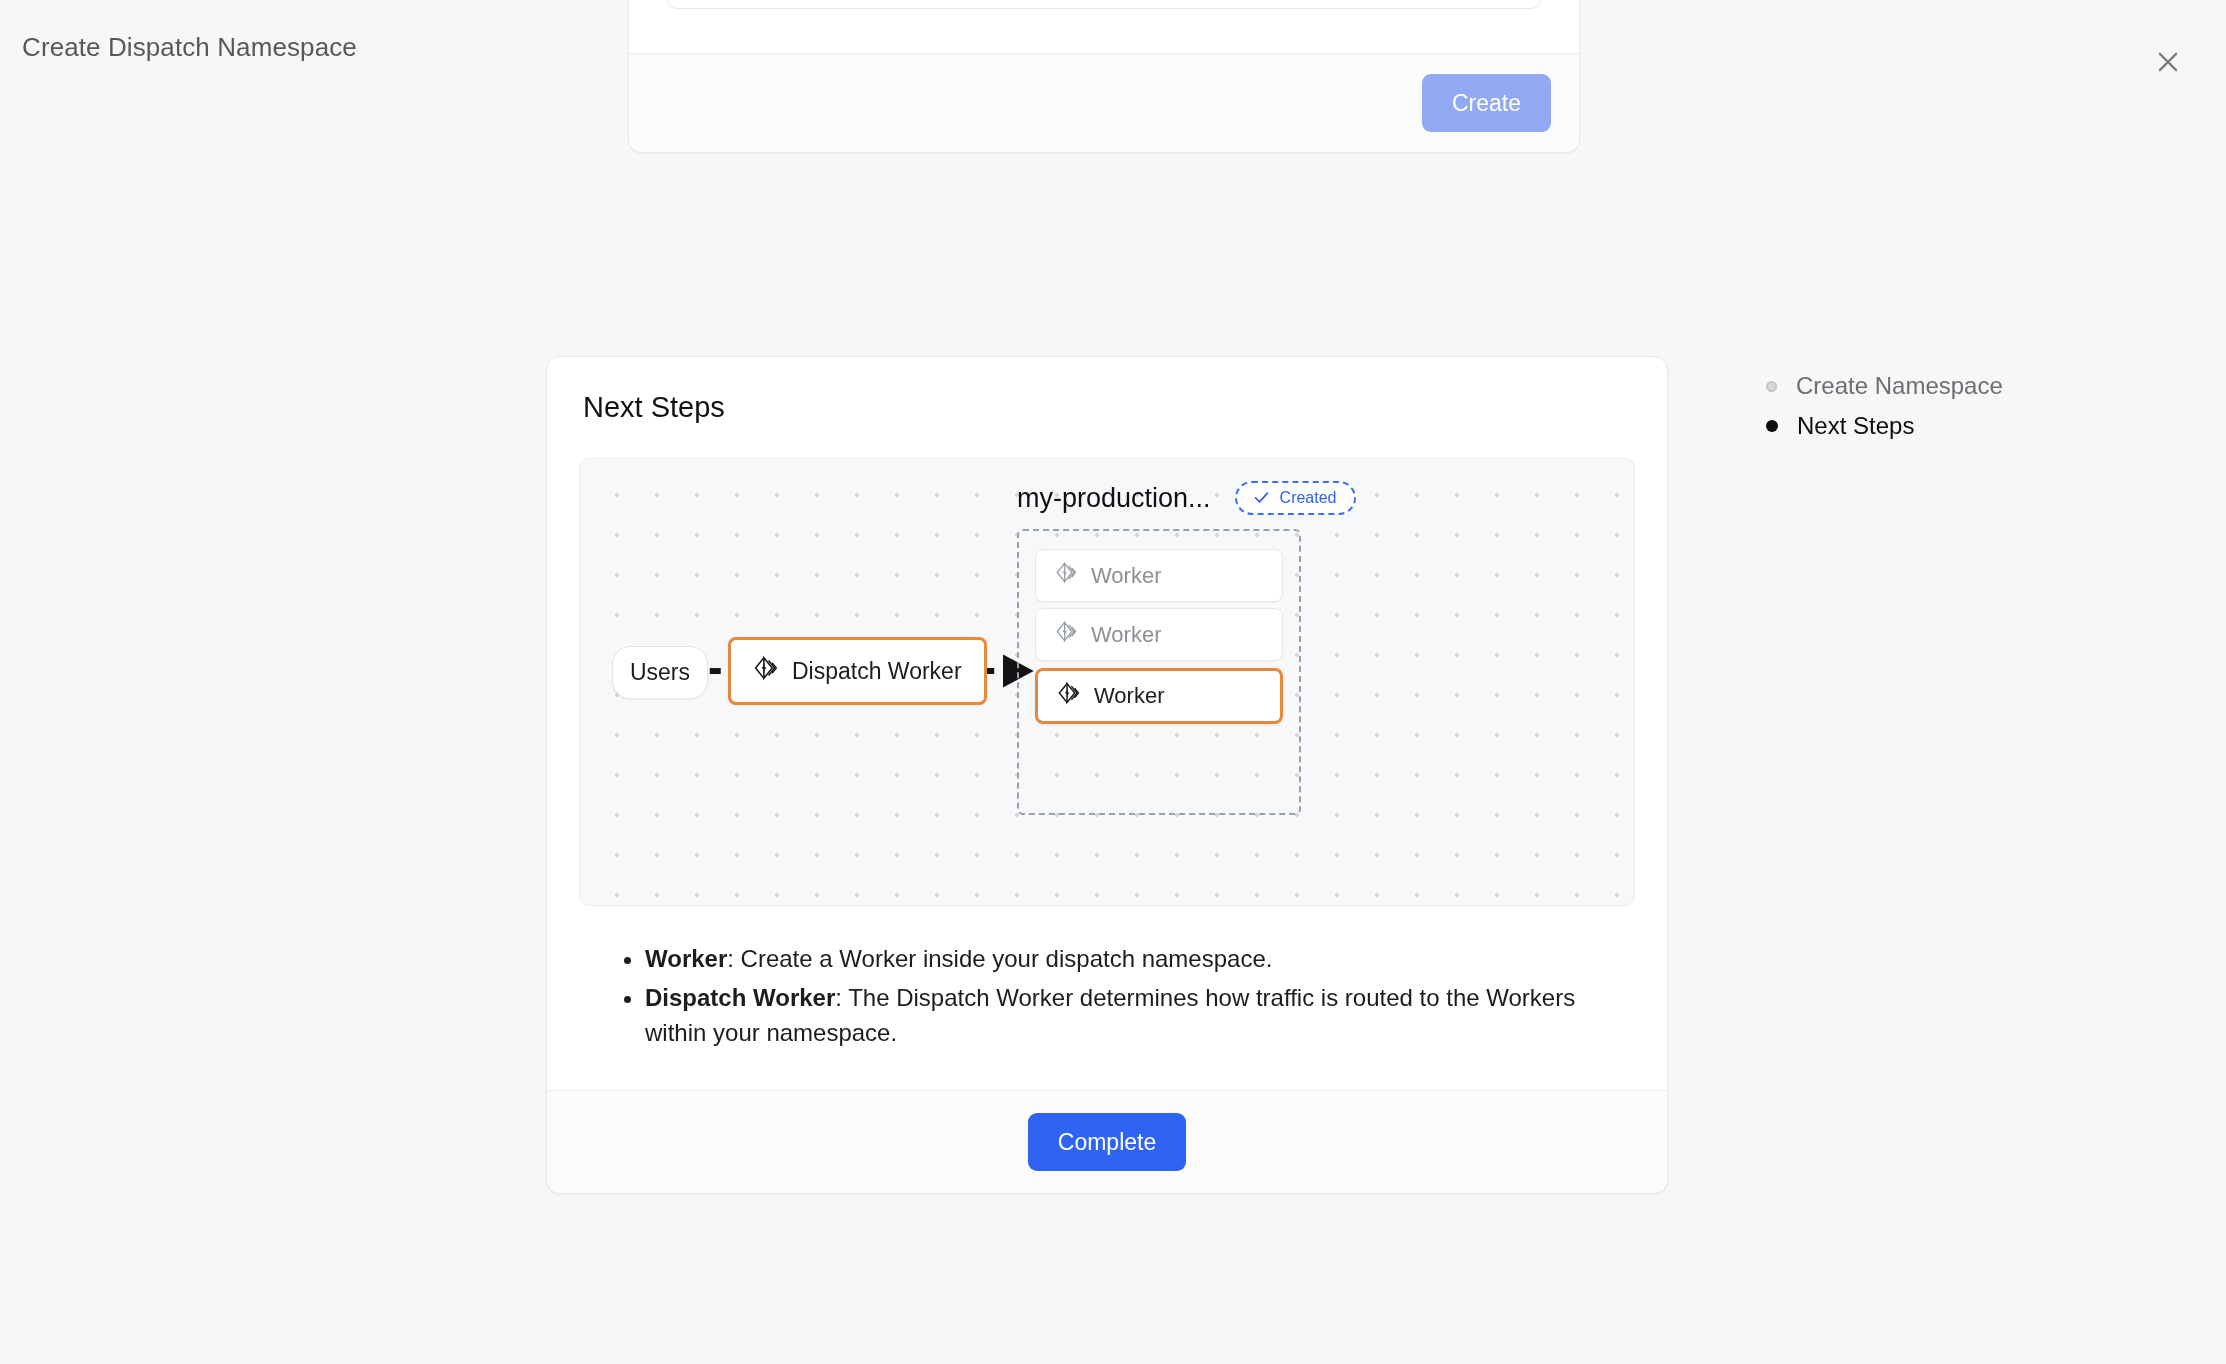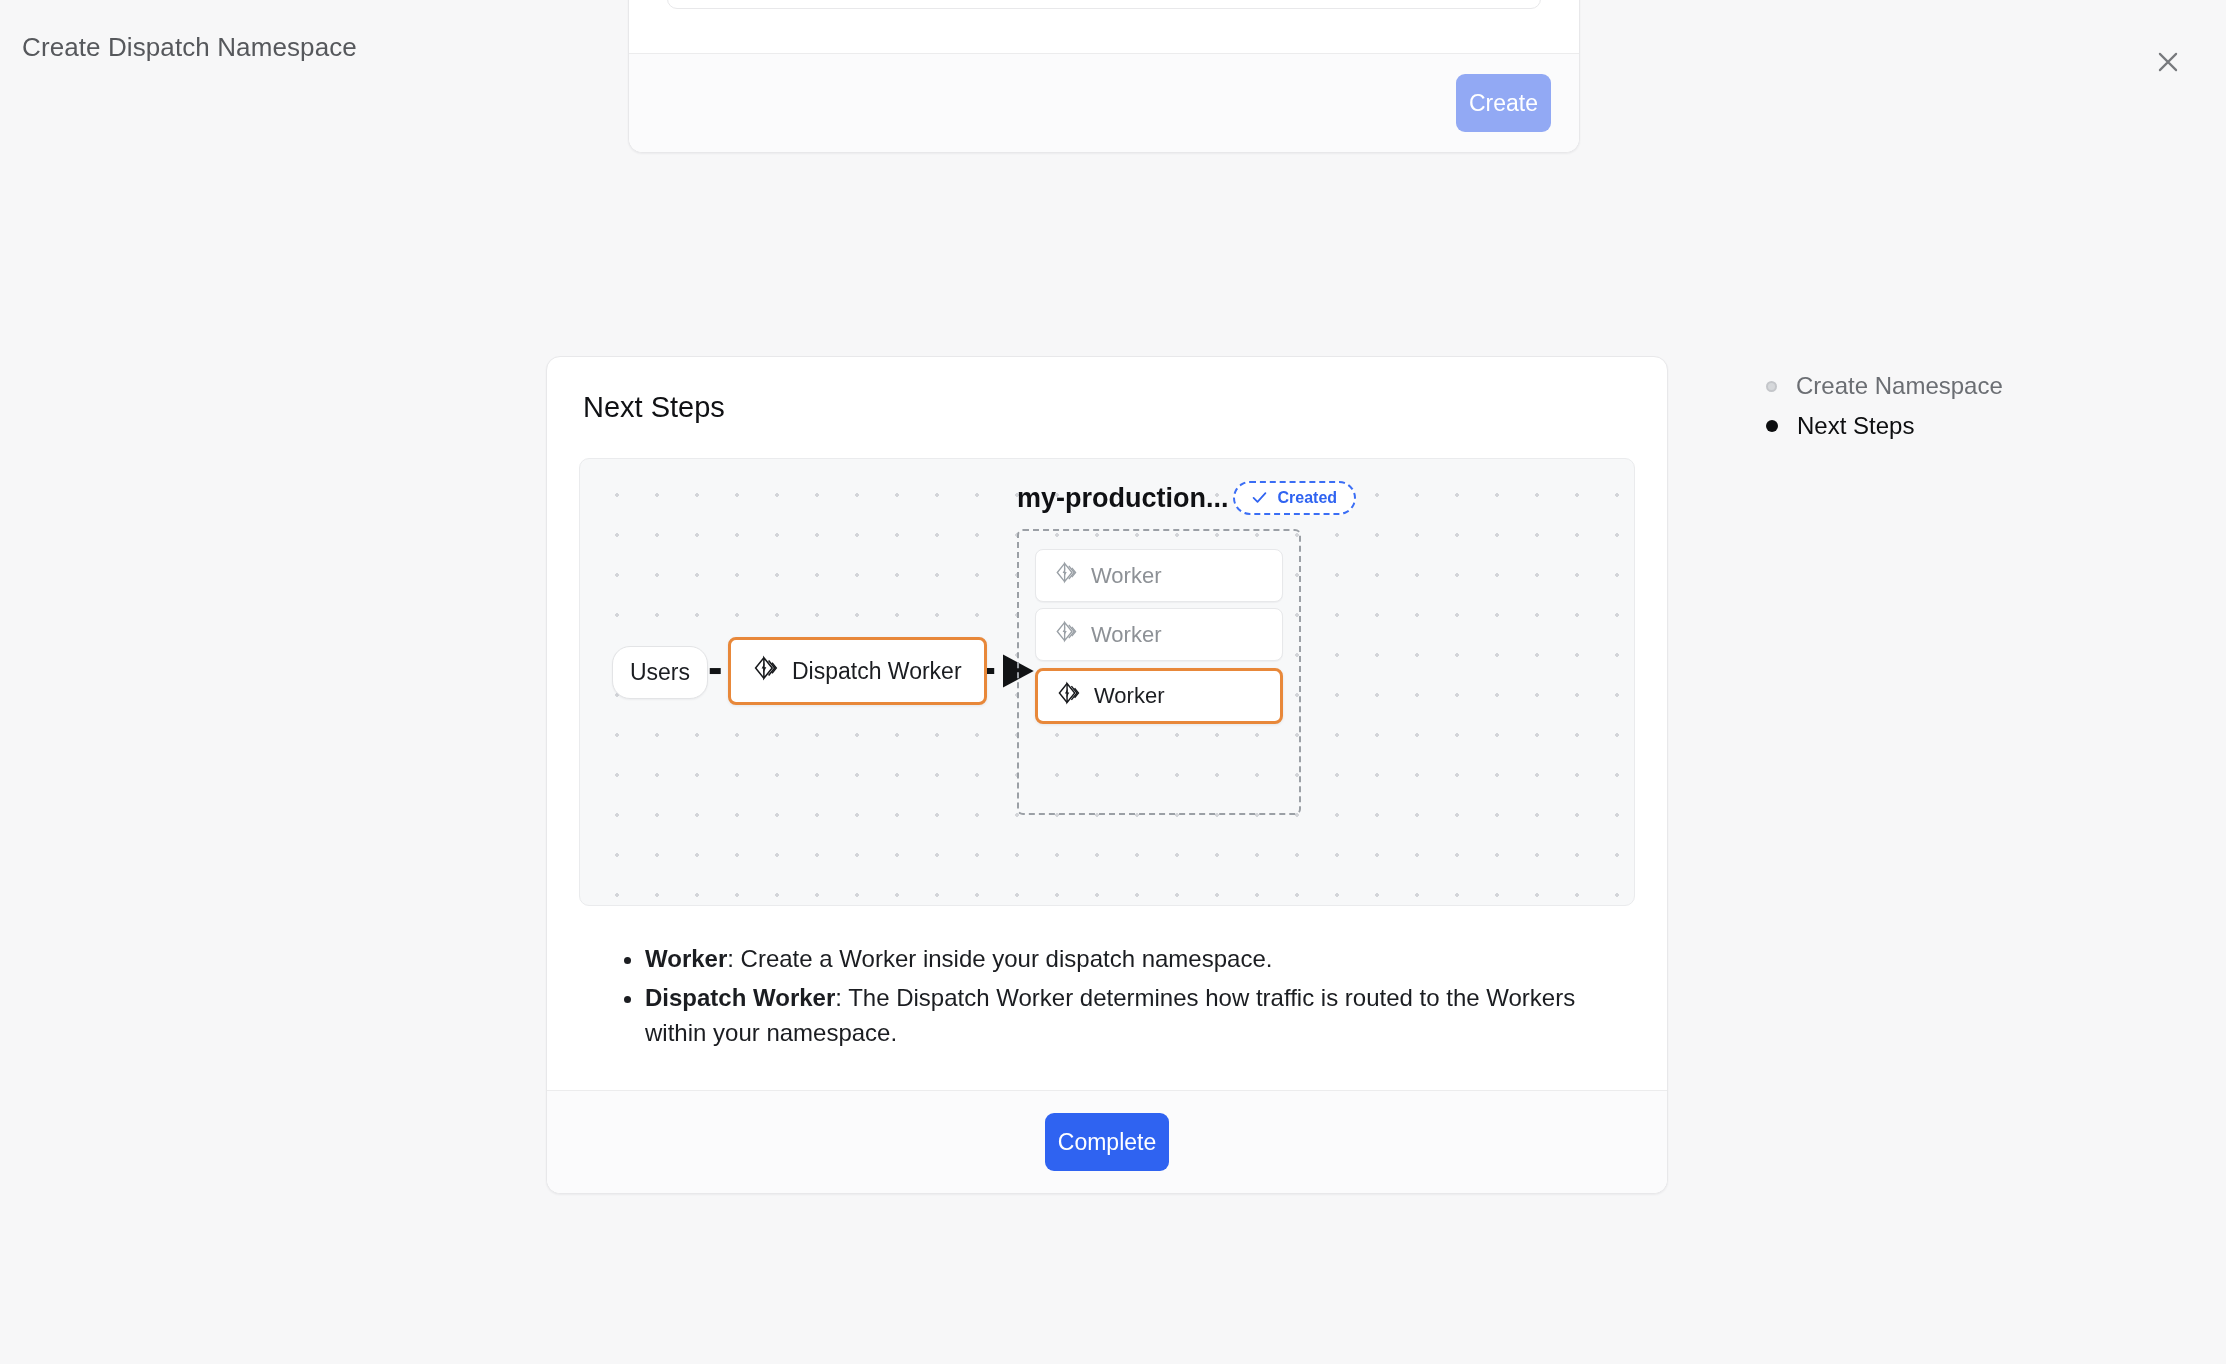--- a/index.html
+++ b/index.html
@@ -51,21 +51,21 @@
     border-top: 1px solid #ececed;
     background: #fbfbfc;
     border-radius: 0 0 14px 14px;
     padding: 20px 28px;
     display: flex; justify-content: flex-end;
   }
   .btn {
     font-family: "Liberation Sans", sans-serif;
     font-size: 23px; color: #ffffff;
     border: 0; border-radius: 9px;
-    padding: 0 13px; height: 58px;
+    padding: 0 30px; height: 58px;
     cursor: pointer;
     line-height: 58px;
   }
   .btn-create { background: #92a9f4; cursor: default; }
   .btn-complete { background: #2f63f1; }
 
   
   .ns-card {
     position: absolute; left: 546px; top: 356px;
     width: 1122px;
@@ -111,24 +111,23 @@
 
   .ns-group {
     position: absolute; left: 437px; top: 70px;
     width: 284px; height: 286px;
     border: 2px dashed #9ba0a6;
     border-radius: 6px;
     background: transparent;
   }
   .ns-label {
     position: absolute; left: 437px; top: 22px;
-    display: flex; align-items: center; gap: 4px;
+    display: flex; align-items: center; gap: 24px;
     font-size: 27px; color: #101114;
     white-space: nowrap;
-    font-weight: bold;
   }
   .badge-created {
     display: inline-flex; align-items: center; gap: 9px;
     border: 2px dashed #3b6ef5;
     border-radius: 999px;
     padding: 5px 17px 6px 15px;
     color: #2f63f1; font-size: 16px;
     background: #ffffff;
   }
   .worker-box {

